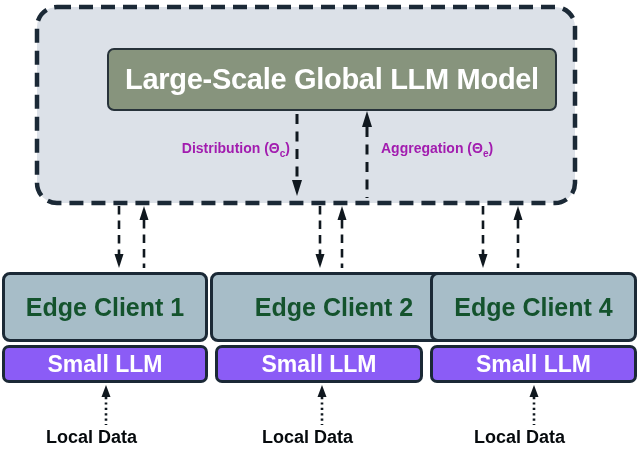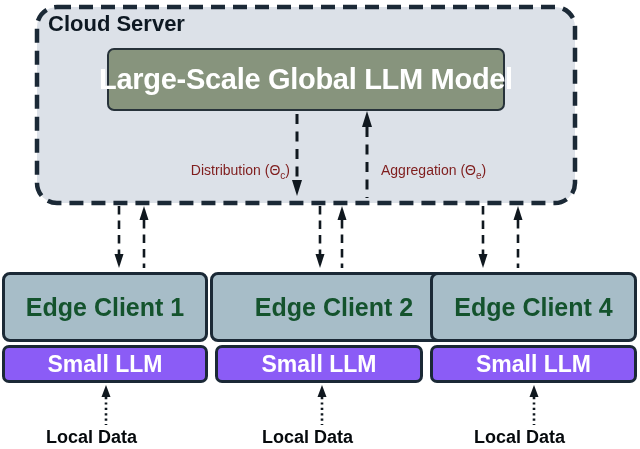--- a/index.html
+++ b/index.html
@@ -12,33 +12,33 @@
     font-family: "Liberation Sans", sans-serif;
   }
 
   
   .cloud-outline { position: absolute; left: 32px; top: 2px; }
   .cloud-title {
     position: absolute; left: 48px; top: 11px;
     font-size: 22px; font-weight: bold; color: #0d1822;
   }
   .model-box {
-    position: absolute; left: 107px; top: 48px; width: 398px; height: 63px;
+    position: absolute; left: 107px; top: 48px; width: 450px; height: 63px;
     background: #87947d; border: 2.5px solid #27323a; border-radius: 7px;
     display: flex; align-items: center; justify-content: center;
     box-sizing: border-box;
   }
   .model-box span {
     color: #ffffff; font-size: 29px; font-weight: bold; letter-spacing: -0.3px;
     white-space: nowrap;
   }
 
   .flow-label {
     position: absolute; top: 139px; height: 18px; line-height: 18px;
-    font-size: 14px; font-weight: normal; color: #7f1d1d; white-space: nowrap; margin-top: 22px;
+    font-size: 14px; font-weight: bold; color: #a21caf; white-space: nowrap;
   }
   .flow-label sub { font-size: 10px; }
   .dist-label { left: 164px; width: 126px; text-align: right; }
   .agg-label  { left: 381px; width: 150px; text-align: left; }
 
   .arrow { position: absolute; }
 
   
   .client-box {
     position: absolute; top: 272px; height: 70px;
@@ -62,21 +62,20 @@
 </style>
 </head>
 <body>
 
 <div class="stage">
 
   <svg class="cloud-outline" width="548" height="206">
     <rect x="5" y="5" width="538" height="196" rx="20" ry="20" fill="#dce1e8" stroke="#1b2936" stroke-width="4.5" stroke-dasharray="14 8"></rect>
   </svg>
 
-  <div class="cloud-title">Cloud Server</div>
 
   <div class="model-box">
     <span>Large-Scale Global LLM Model</span>
   </div>
 
   <svg class="arrow" style="left:289px; top:114px;" width="16" height="84">
     <line x1="8" y1="0" x2="8" y2="66" stroke="#10181f" stroke-width="3" stroke-dasharray="10 7.5"></line>
     <polygon points="8,82 3,66 13,66" fill="#10181f"></polygon>
   </svg>
 

